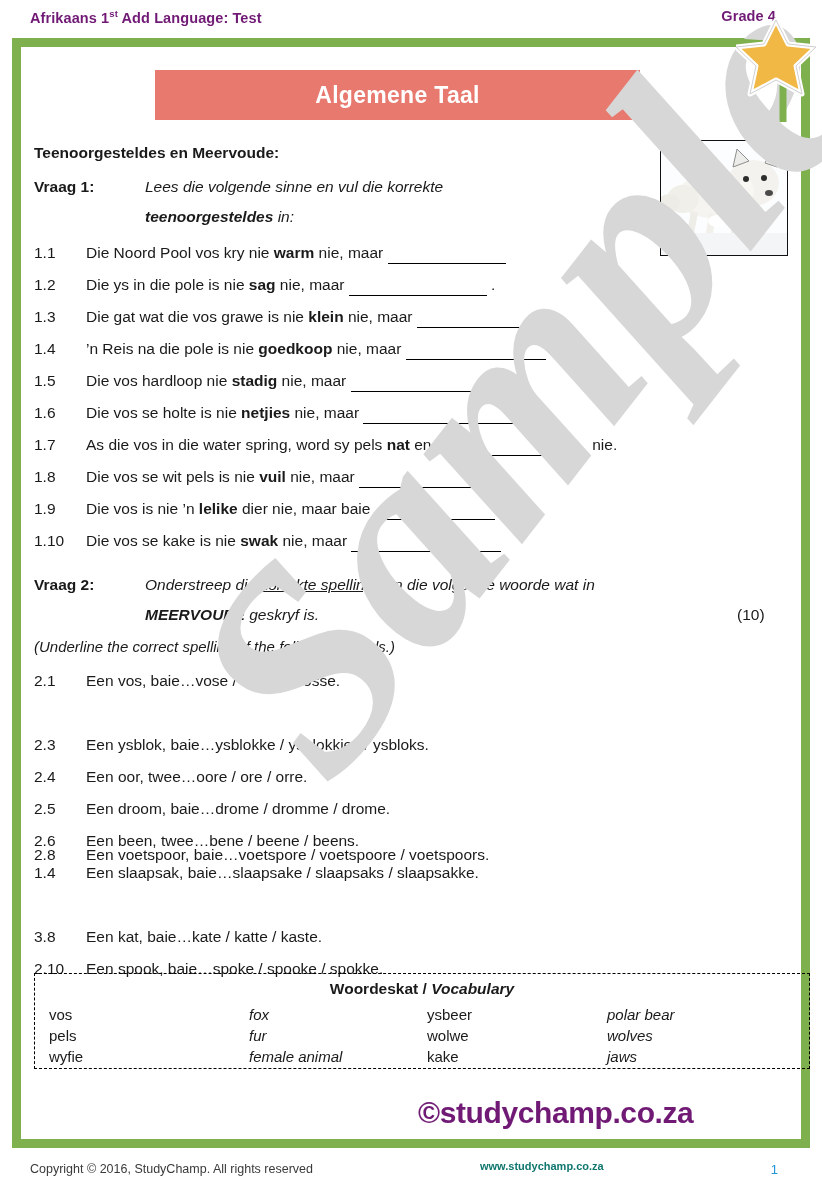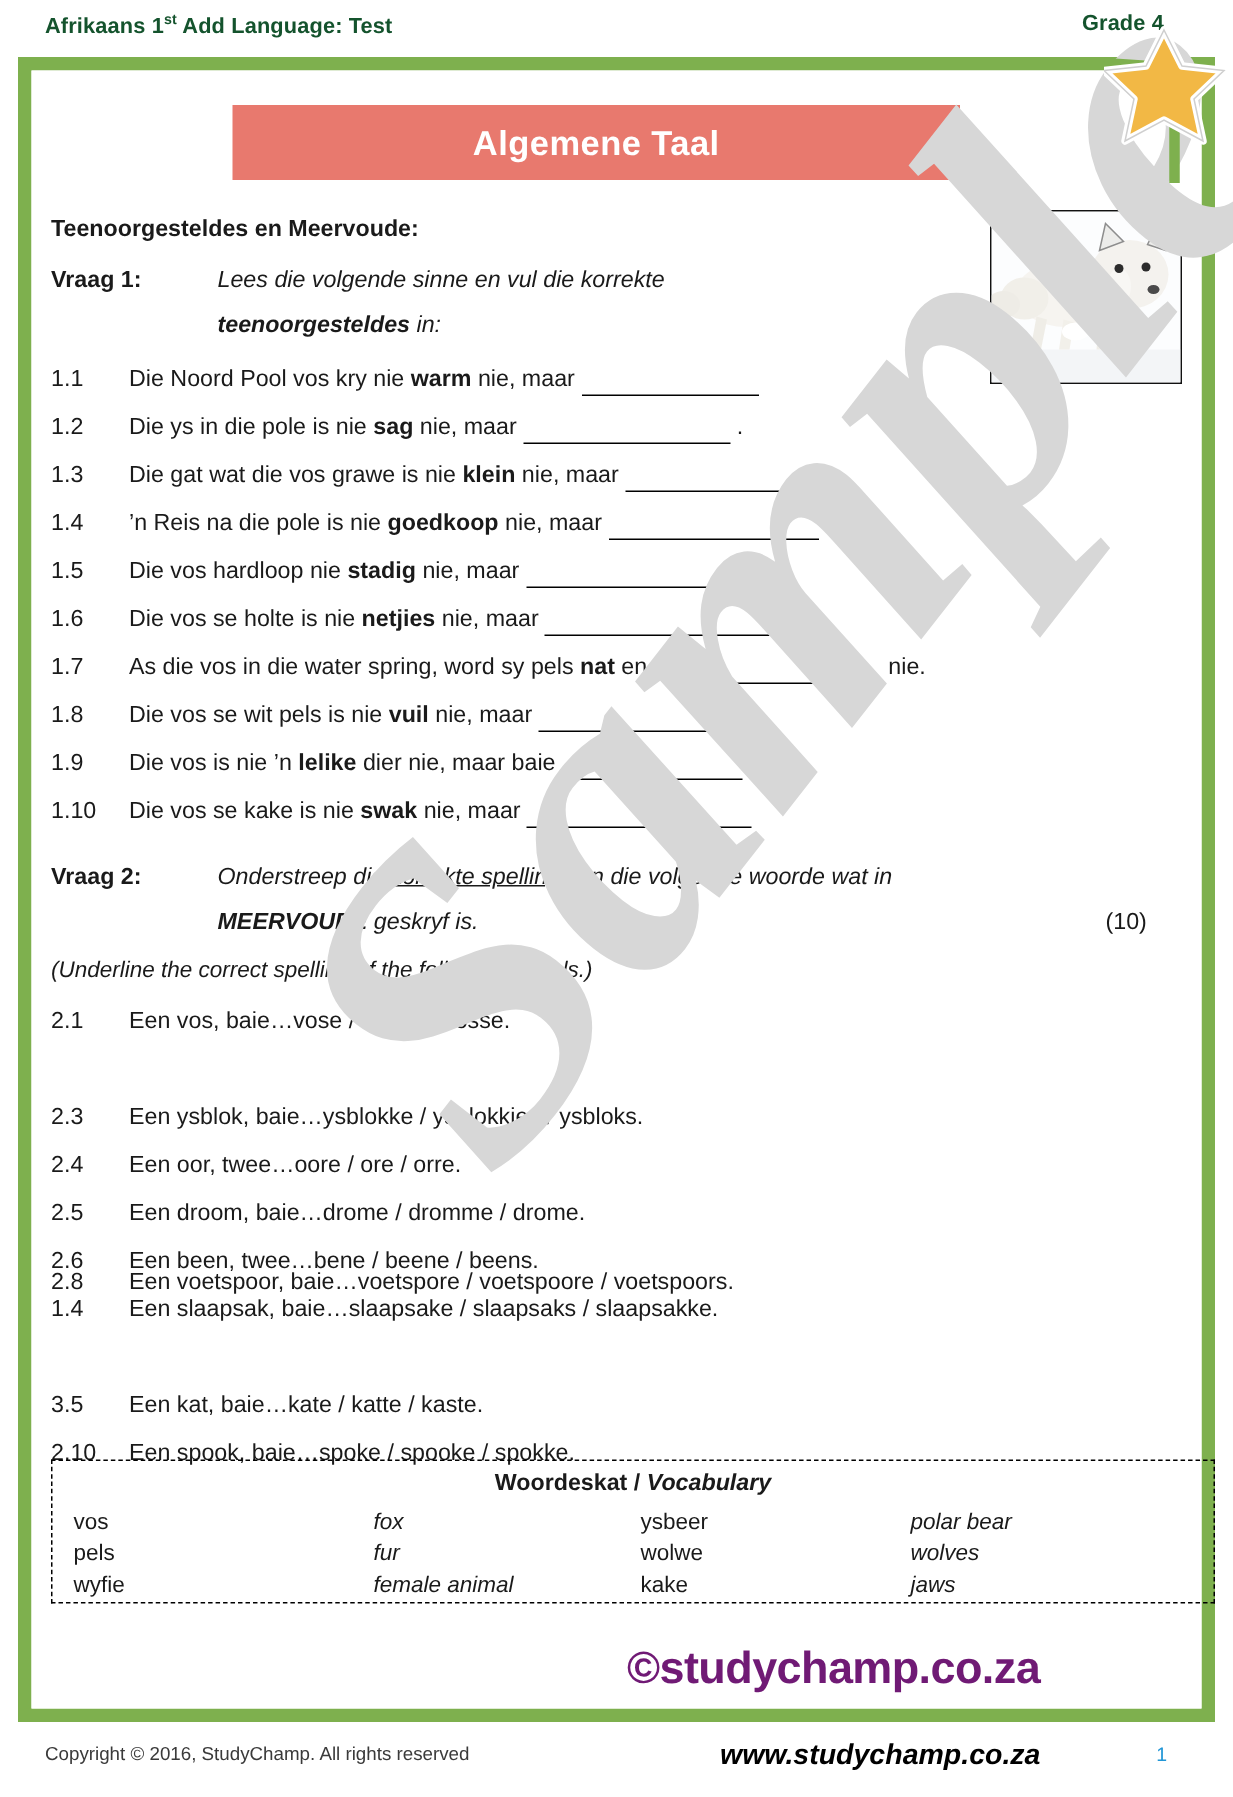--- a/index.html
+++ b/index.html
@@ -21,21 +21,21 @@
 
   
   .runhead {
     position: absolute;
     top: 8px;
     left: 30px;
     right: 30px;
     height: 24px;
     font-size: 14.5px;
     font-weight: bold;
-    color: #14532d;
+    color: #701a75;
     letter-spacing: .1px;
   }
   .runhead .rh-left {
     position: absolute;
     left: 0;
     top: 0;
     white-space: nowrap;
   }
   .runhead .rh-right {
     position: absolute;
@@ -232,24 +232,23 @@
   }
   .footer .copyright {
     position: absolute;
     left: 0; top: 0;
     color: #3a3a3a;
   }
   .footer .siteurl {
     position: absolute;
     left: 450px;
     top: -2px;
-    font-size: 19px;
-    font-weight: bold;
-    color: #000000;
-    font-style: italic;
+    font-size: 11px;
+    font-weight: bold;
+    color: #0f766e;
   }
   .footer .pageno {
     position: absolute;
     right: 14px;
     top: 0;
     color: #2196d6;
     font-size: 13px;
   }
 </style>
 </head>
@@ -344,21 +343,21 @@
     <div class="q-marks" style="left:725px; top:568px;">(10)</div>
     <div class="q-english" style="left:22px; top:600px;">(Underline the correct spelling of the following plurals.)</div>
 
     <div class="item" style="left:22px; top:634px;"><span class="num">2.1</span><span>Een vos, baie…vose / voose / vosse.</span></div>
     <div class="item" style="left:22px; top:698px;"><span class="num">2.3</span><span>Een ysblok, baie…ysblokke / ysblokkies / ysbloks.</span></div>
     <div class="item" style="left:22px; top:730px;"><span class="num">2.4</span><span>Een oor, twee…oore / ore / orre.</span></div>
     <div class="item" style="left:22px; top:762px;"><span class="num">2.5</span><span>Een droom, baie…drome / dromme / drome.</span></div>
     <div class="item" style="left:22px; top:794px;"><span class="num">2.6</span><span>Een been, twee…bene / beene / beens.</span></div>
     <div class="item" style="left:22px; top:826px;"><span class="num">1.4</span><span>Een slaapsak, baie…slaapsake / slaapsaks / slaapsakke.</span></div>
     <div class="item" style="left:22px; top:808px;"><span class="num">2.8</span><span>Een voetspoor, baie…voetspore / voetspoore / voetspoors.</span></div>
-    <div class="item" style="left:22px; top:890px;"><span class="num">3.5</span><span>Een kat, baie…kate / katte / kaste.</span></div>
+    <div class="item" style="left:22px; top:890px;"><span class="num">3.8</span><span>Een kat, baie…kate / katte / kaste.</span></div>
     <div class="item" style="left:22px; top:922px;"><span class="num">2.10</span><span>Een spook, baie…spoke / spooke / spokke.</span></div>
 
     <div class="vocab-box">
       <div class="vocab-title"><span>Woordeskat / </span><i>Vocabulary</i></div>
       <div class="vocab-rows">
         <div class="vrow">
           <span class="c-af">vos</span>
           <span class="c-en">fox</span>
           <span class="c-af2">ysbeer</span>
           <span class="c-en2">polar bear</span>

